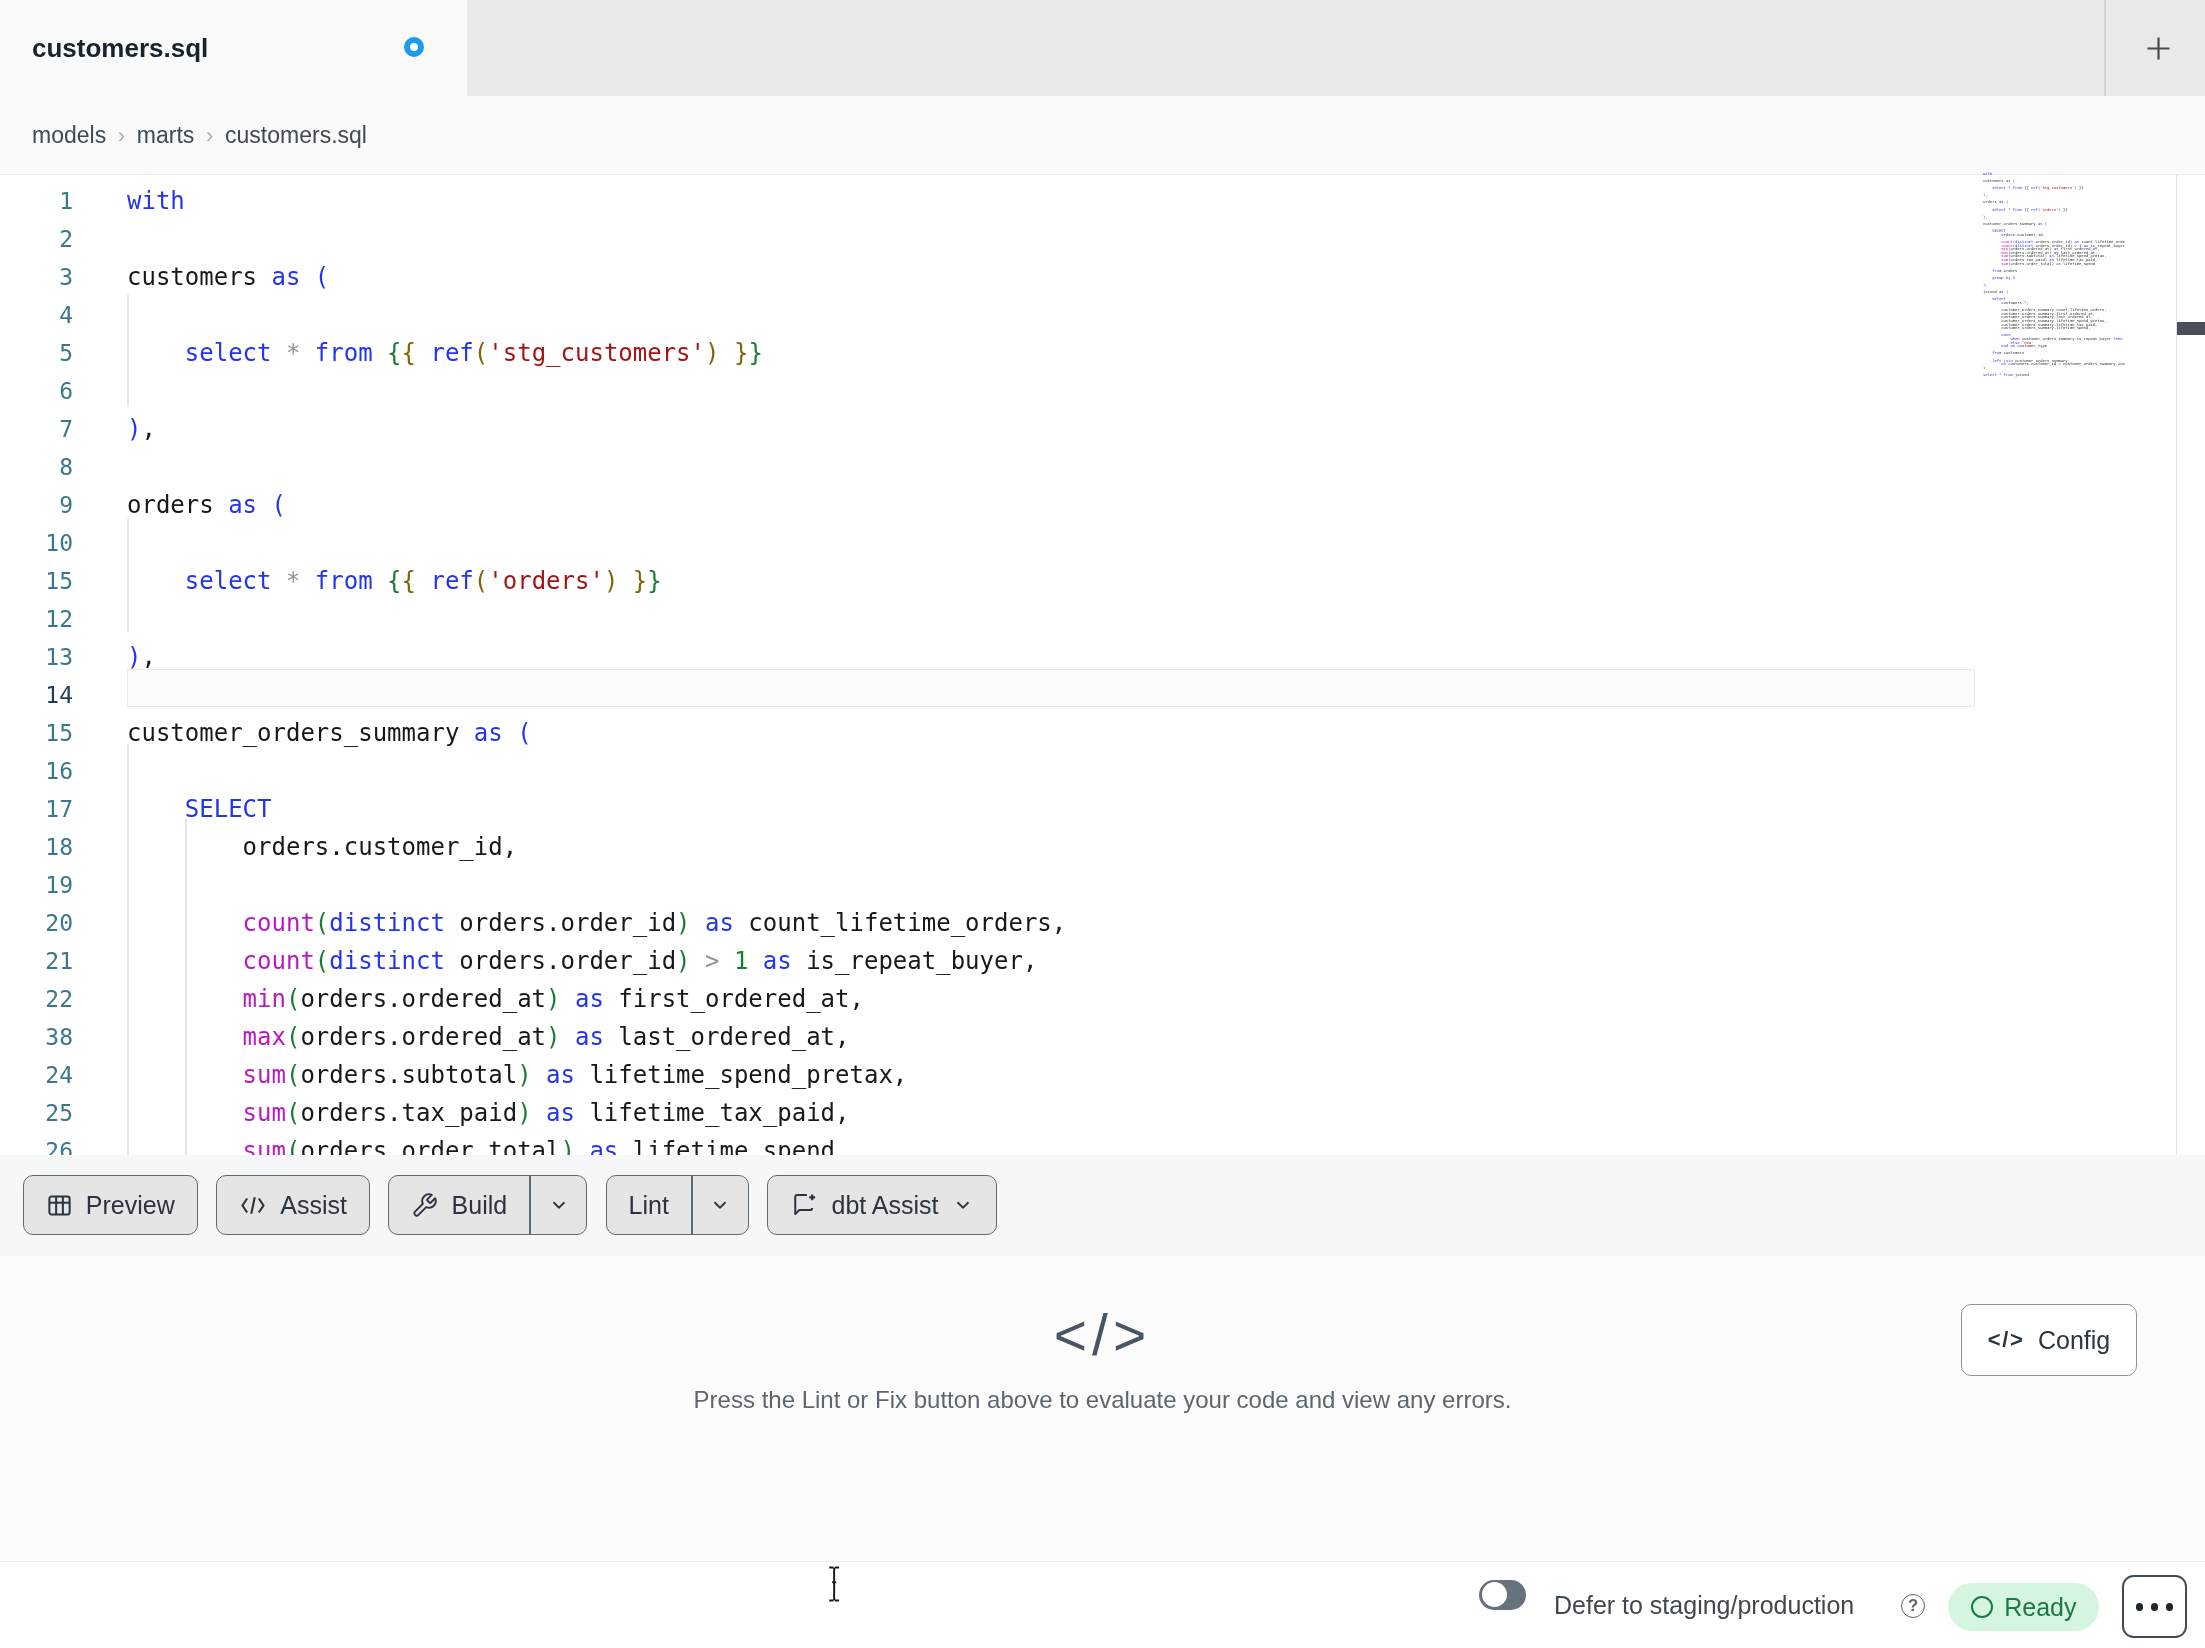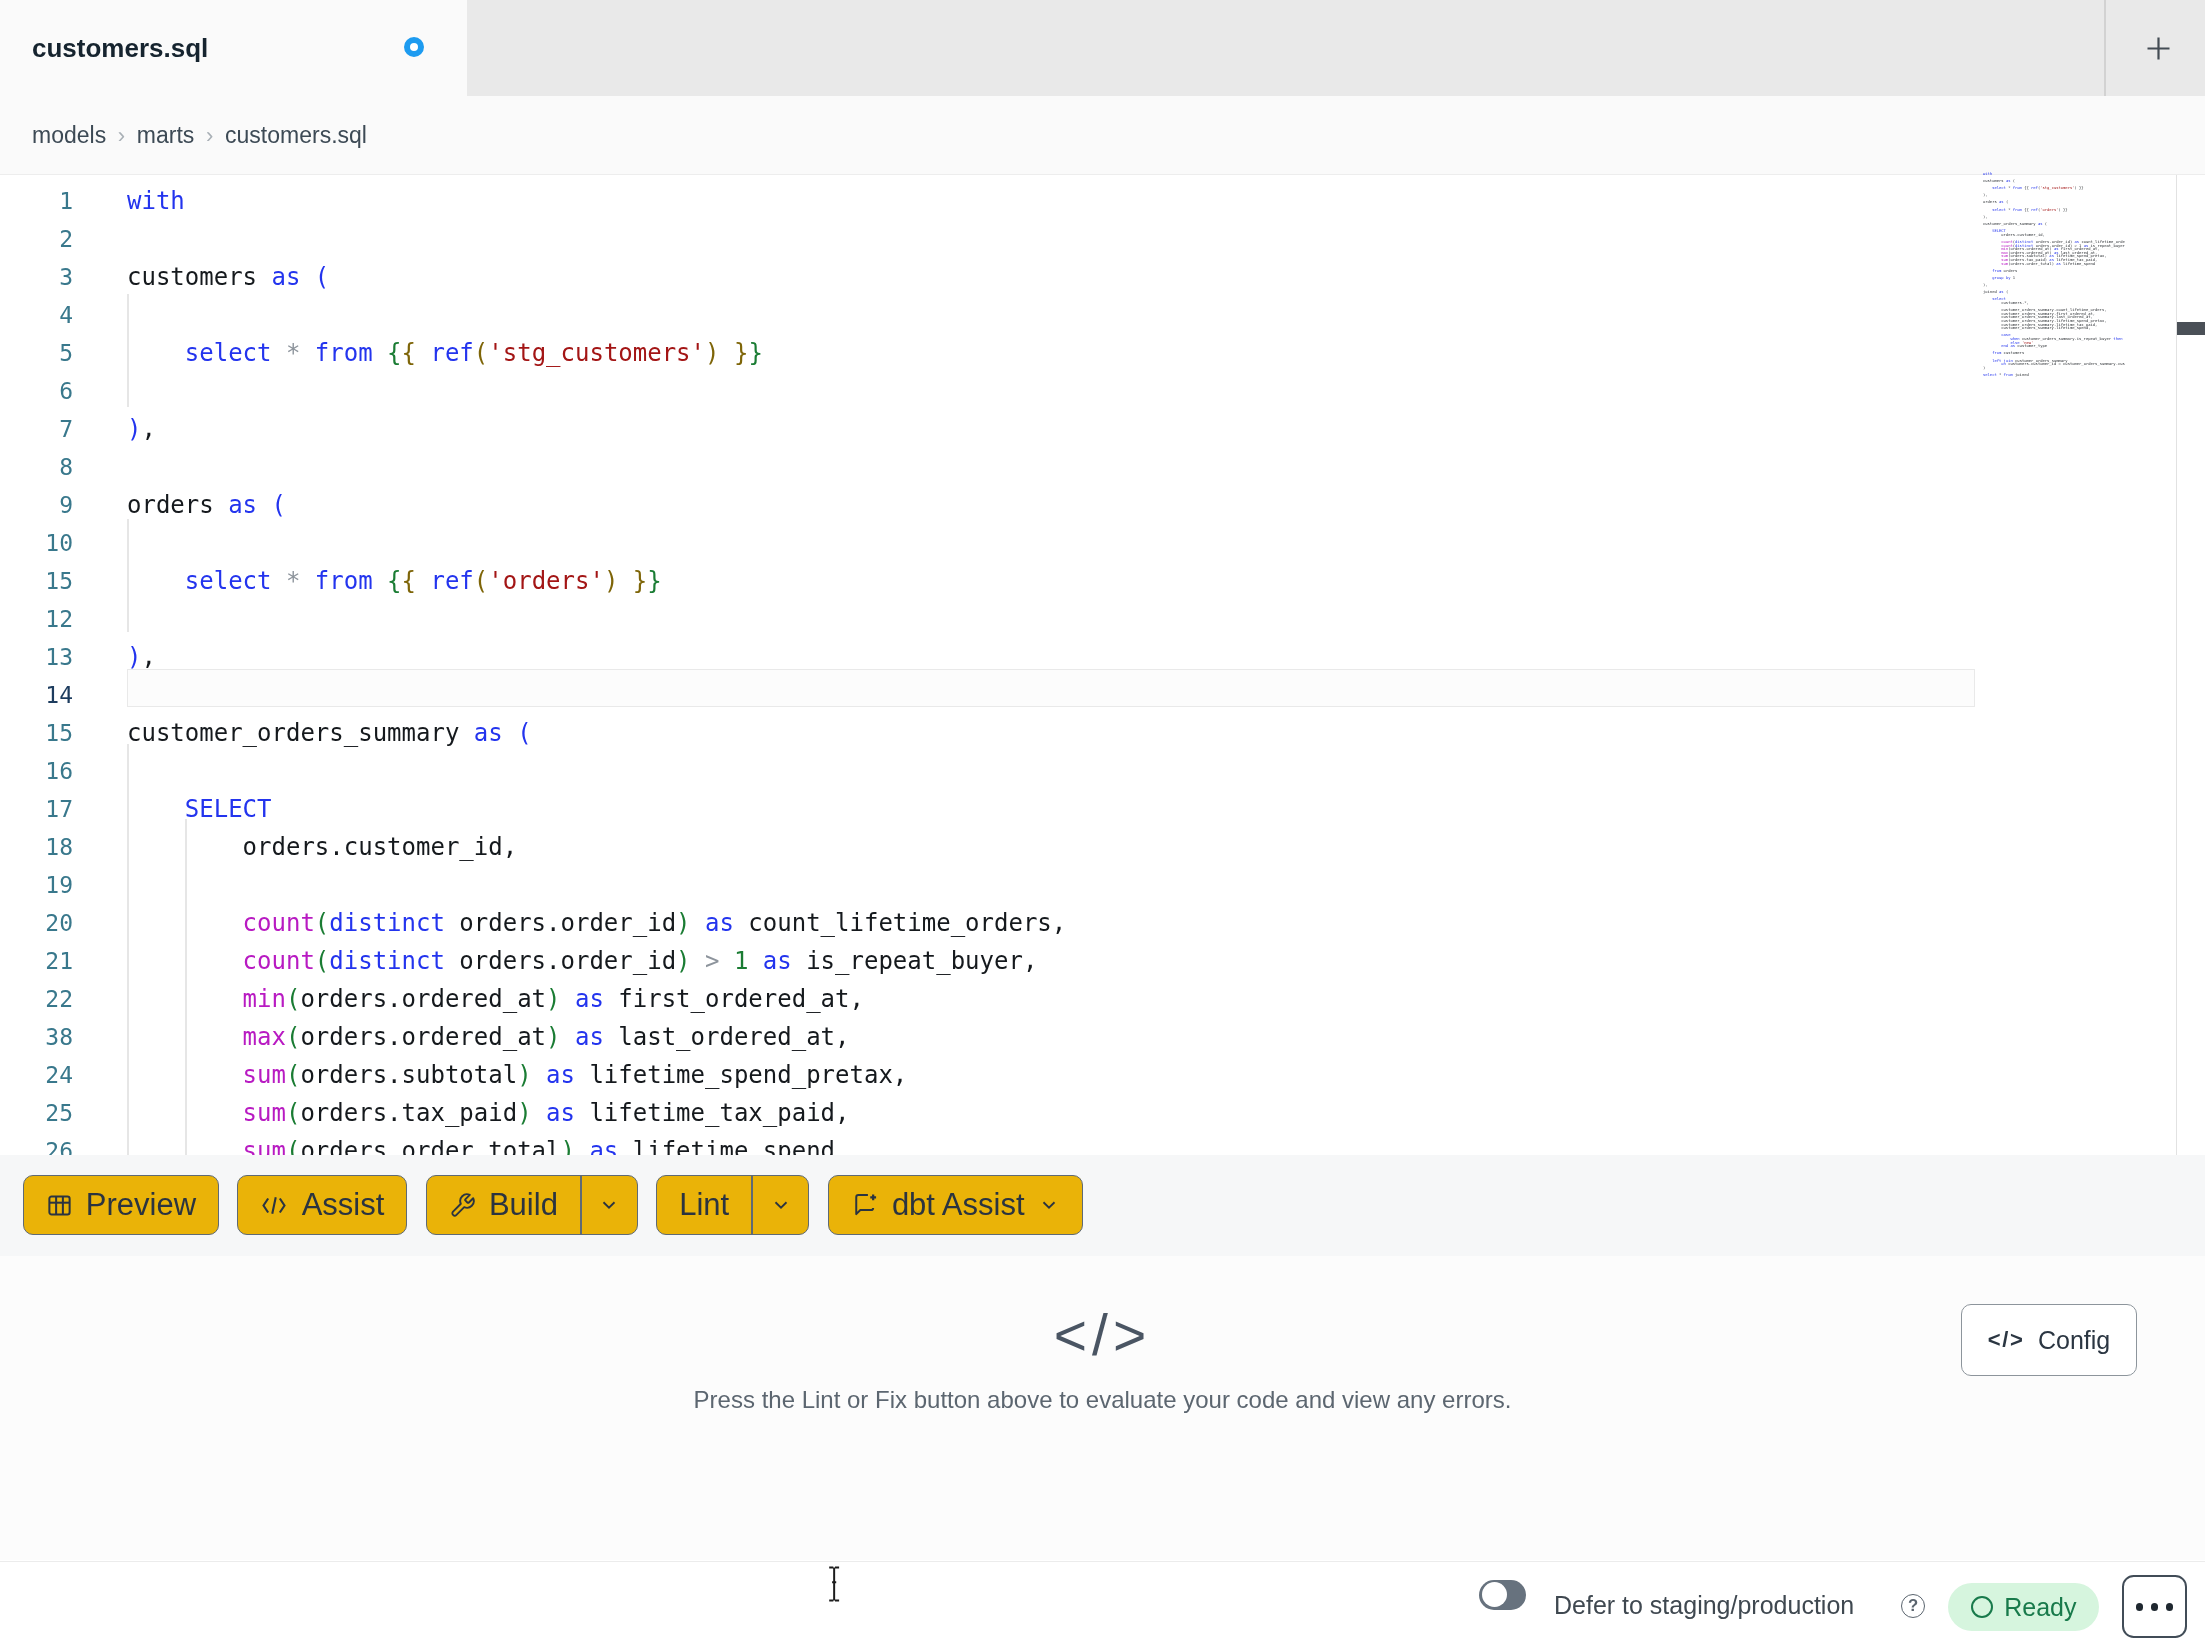--- a/index.html
+++ b/index.html
@@ -45,22 +45,22 @@
   .minimap{position:absolute;left:1983px;top:-3.3px;width:142px;height:208px;overflow:hidden;
            font-family:"DejaVu Sans Mono",monospace;font-size:3.8px;line-height:3.6px;
            white-space:pre;color:#2b2f33;}
   .scroll-rail{position:absolute;left:2176px;top:0;width:29px;height:980px;background:#fff;
                border-left:1.7px solid #e2e2e2;box-sizing:border-box;}
   .scroll-thumb{position:absolute;left:0;top:147px;width:27.5px;height:12.5px;background:#4a5057;}
   
   .toolbar{position:absolute;left:0;top:1155px;width:2205px;height:102px;background:#f6f7f8;
            border-bottom:1.7px solid #e4e6e8;box-sizing:border-box;}
   .btn-row{position:absolute;left:22.5px;top:0;height:100px;display:flex;align-items:center;gap:18.3px;}
-  .btn{display:flex;align-items:center;height:60px;background:#eab308;border:1.7px solid #5f6a75;
-       border-radius:10px;font-size:31px;color:#2b3440;box-sizing:border-box;}
+  .btn{display:flex;align-items:center;height:60px;background:#e5e5e5;border:1.7px solid #5f6a75;
+       border-radius:10px;font-size:25px;color:#2b3440;box-sizing:border-box;}
   .btn .seg{display:flex;align-items:center;gap:13.3px;padding:0 22px;height:100%;}
   .btn .sep{width:1.7px;height:100%;background:#5f6a75;}
   .btn .caret-seg{display:flex;align-items:center;justify-content:center;padding:0 16.7px;height:100%;}
   .tabs{position:absolute;right:313px;top:0;height:100px;display:flex;align-items:stretch;}
   .ptab{display:flex;align-items:center;padding:0 35px;font-size:25px;color:#2b3a47;
         position:relative;cursor:default;}
   .ptab.active{font-weight:bold;color:#1d2a36;}
   .ptab.active::after{content:"";position:absolute;left:0;right:0;bottom:0;height:5px;background:#9aa1a8;}
   
   .panel{position:absolute;left:0;top:1256px;width:2205px;height:304px;background:#fcfcfc;}

